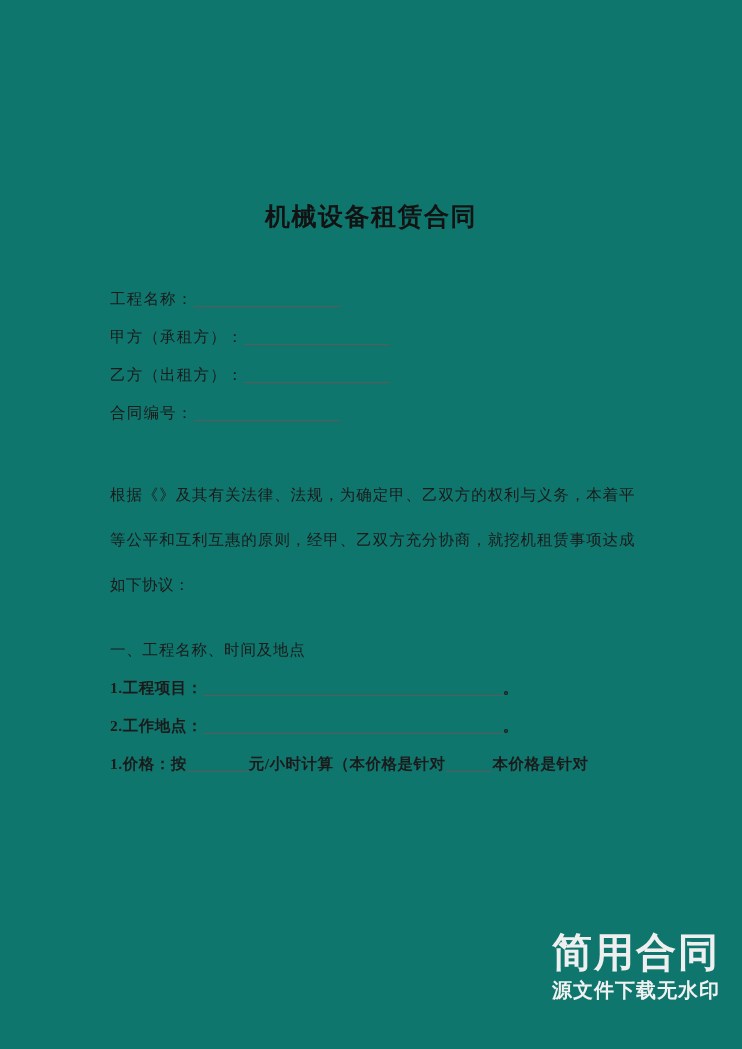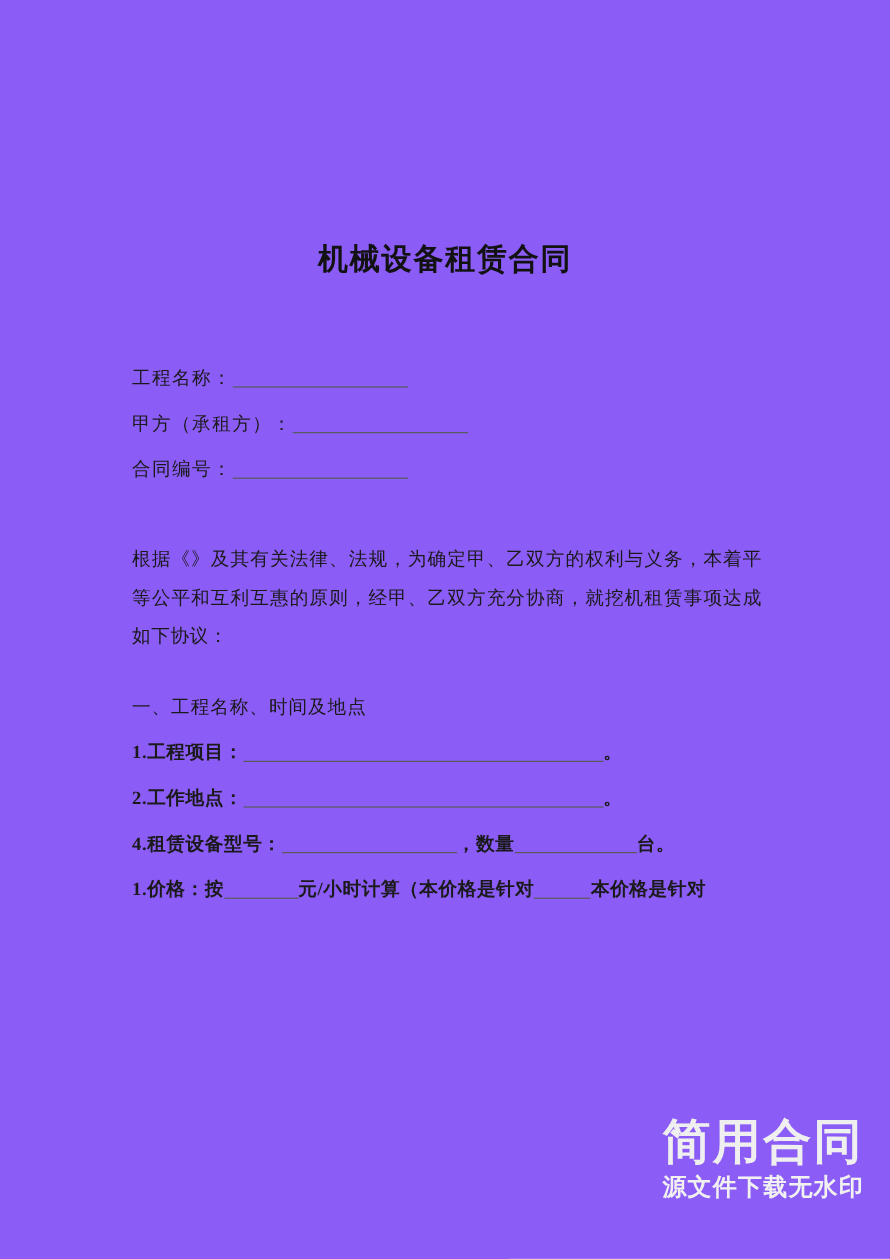--- a/index.html
+++ b/index.html
@@ -13,42 +13,42 @@
     font-family: "Liberation Serif", "DejaVu Serif", serif;
     color: #1a1a1a;
     position: relative;
     overflow: hidden;
   }
 
   .page {
     position: relative;
     width: 742px;
     height: 1049px;
-    background: #8b5cf6;
+    background: #0f766e;
     box-sizing: border-box;
   }
 
   
   .doc-title {
     position: absolute;
     top: 202px;
     left: 0;
     width: 742px;
     text-align: center;
     font-size: 25px;
     font-weight: bold;
     letter-spacing: 1.5px;
     color: #121212;
     line-height: 1.2;
   }
 
   
   .content {
     position: absolute;
-    top: 297px;
+    top: 280px;
     left: 110px;
     width: 525px;
   }
 
   .field-line {
     font-size: 15.5px;
     line-height: 38px;
     color: #1a1a1a;
     white-space: nowrap;
     letter-spacing: 0.6px;
@@ -63,21 +63,21 @@
   }
   .blank.w-short  { width: 146px; }
   .blank.w-mid    { width: 146px; }
   .blank.w-long   { width: 300px; }
   .blank.w-qty    { width: 102px; }
   .blank.w-price  { width: 62px; }
   .blank.w-model  { width: 47px; }
 
   .para {
     font-size: 15.5px;
-    line-height: 32px;
+    line-height: 45px;
     text-align: justify;
     letter-spacing: 0.5px;
     color: #1a1a1a;
   }
 
   .section-head {
     font-size: 15.5px;
     line-height: 38px;
     letter-spacing: 0.8px;
     color: #1a1a1a;
@@ -132,20 +132,23 @@
   <div class="content">
 
     <div class="field-line">
       <span class="lbl">工程名称：</span><span class="blank w-short"></span>
     </div>
 
     <div class="field-line">
       <span class="lbl">甲方（承租方）：</span><span class="blank w-mid"></span>
     </div>
 
+    <div class="field-line">
+      <span class="lbl">乙方（出租方）：</span><span class="blank w-mid"></span>
+    </div>
 
     <div class="field-line">
       <span class="lbl">合同编号：</span><span class="blank w-short"></span>
     </div>
 
     <div class="spacer-lg"></div>
 
     <div class="para">根据《》及其有关法律、法规，为确定甲、乙双方的权利与义务，本着平等公平和互利互惠的原则，经甲、乙双方充分协商，就挖机租赁事项达成如下协议：</div>
 
     <div class="spacer-md"></div>
@@ -154,23 +157,20 @@
 
     <div class="item nowrap">
       <span>1.</span><span>工程项目：</span><span class="blank w-long"></span><span>。</span>
     </div>
 
     <div class="item nowrap">
       <span>2.</span><span>工作地点：</span><span class="blank w-long"></span><span>。</span>
     </div>
 
 
-    <div class="item nowrap">
-      <span>4.</span><span>租赁设备型号：</span><span class="blank w-mid"></span><span>，数量</span><span class="blank w-qty"></span><span>台</span><span>。</span>
-    </div>
 
 
     <div class="item nowrap">
       <span>1.</span><span>价格：按</span><span class="blank w-price"></span><span>元/小时计算（本价格是针对</span><span class="blank w-model"></span><span>本价格是针对</span>
     </div>
 
   </div>
 
   <div class="watermark">
     <div class="wm-main">简用合同</div>

